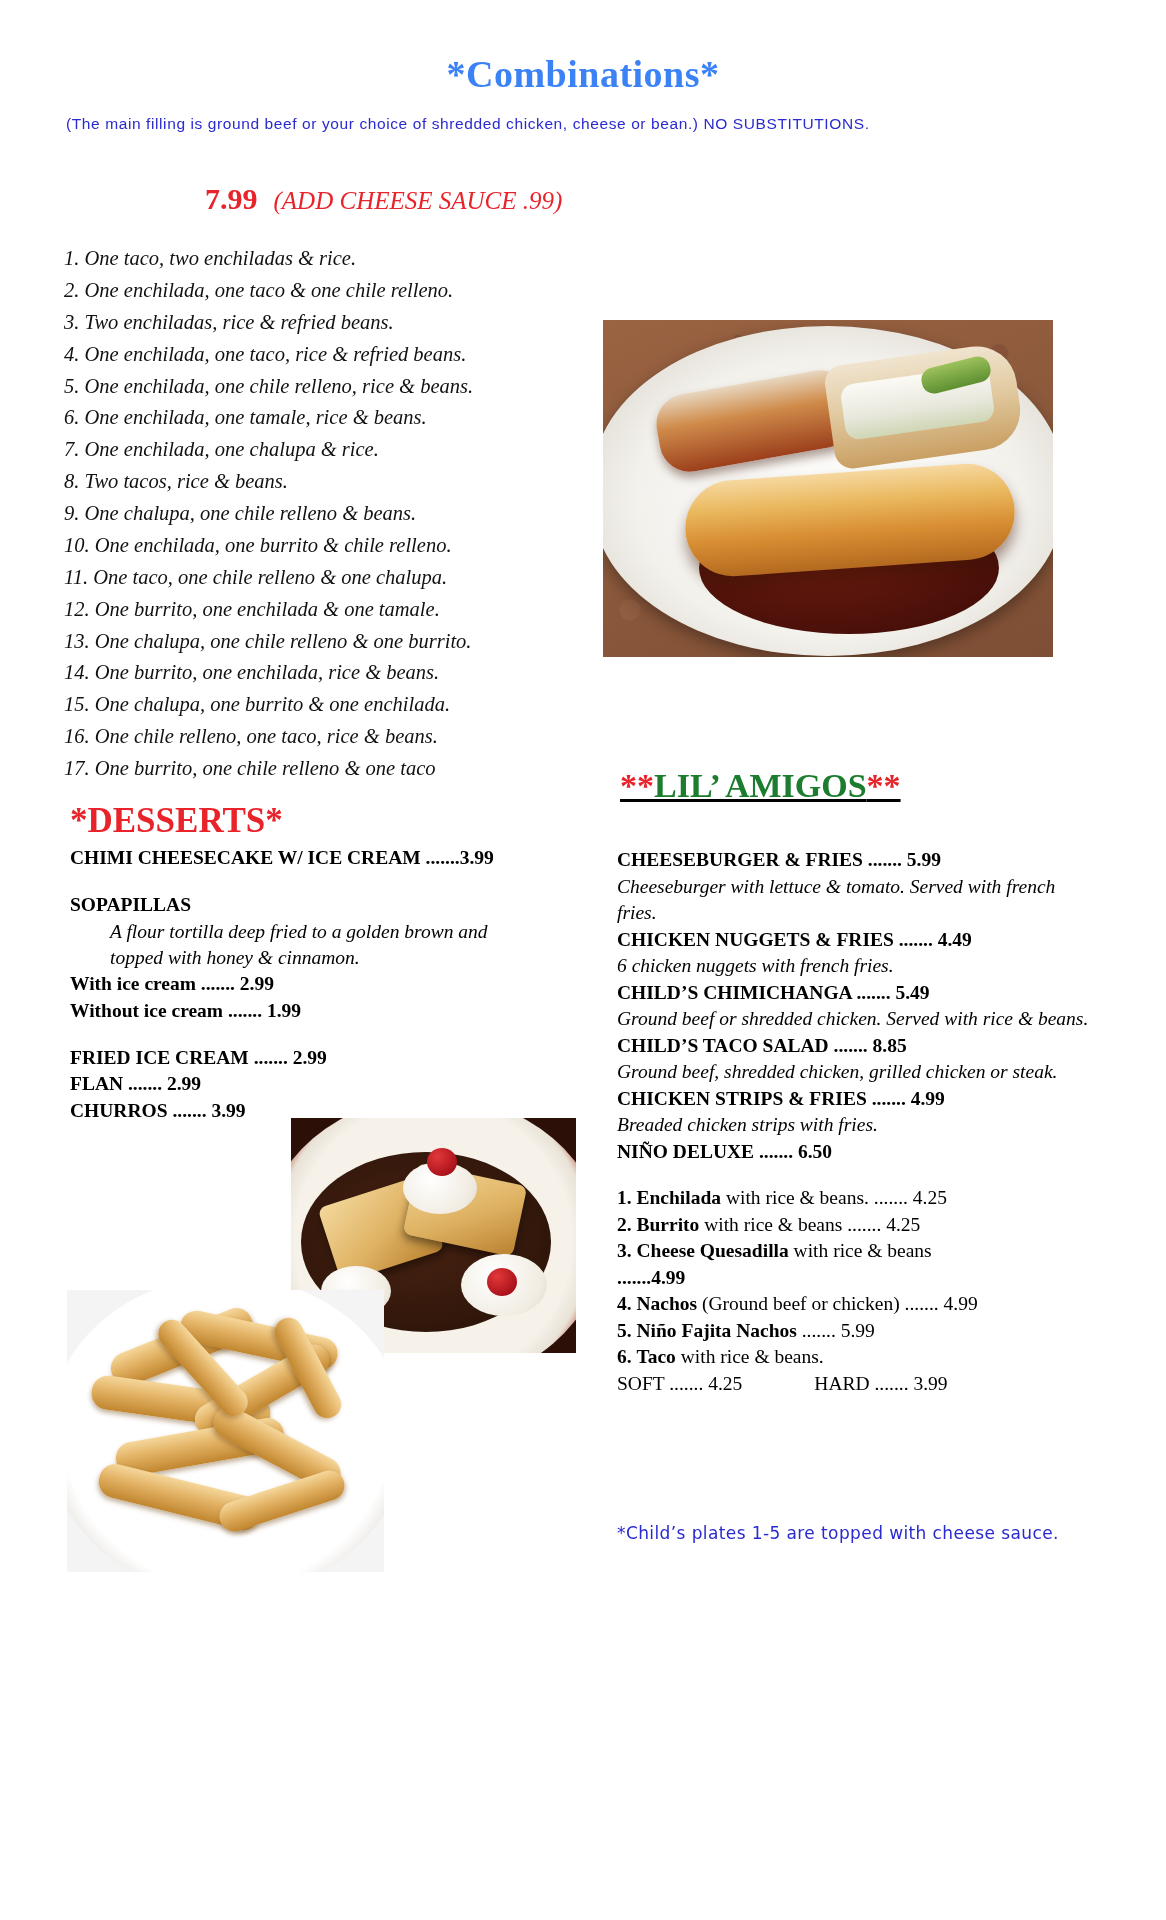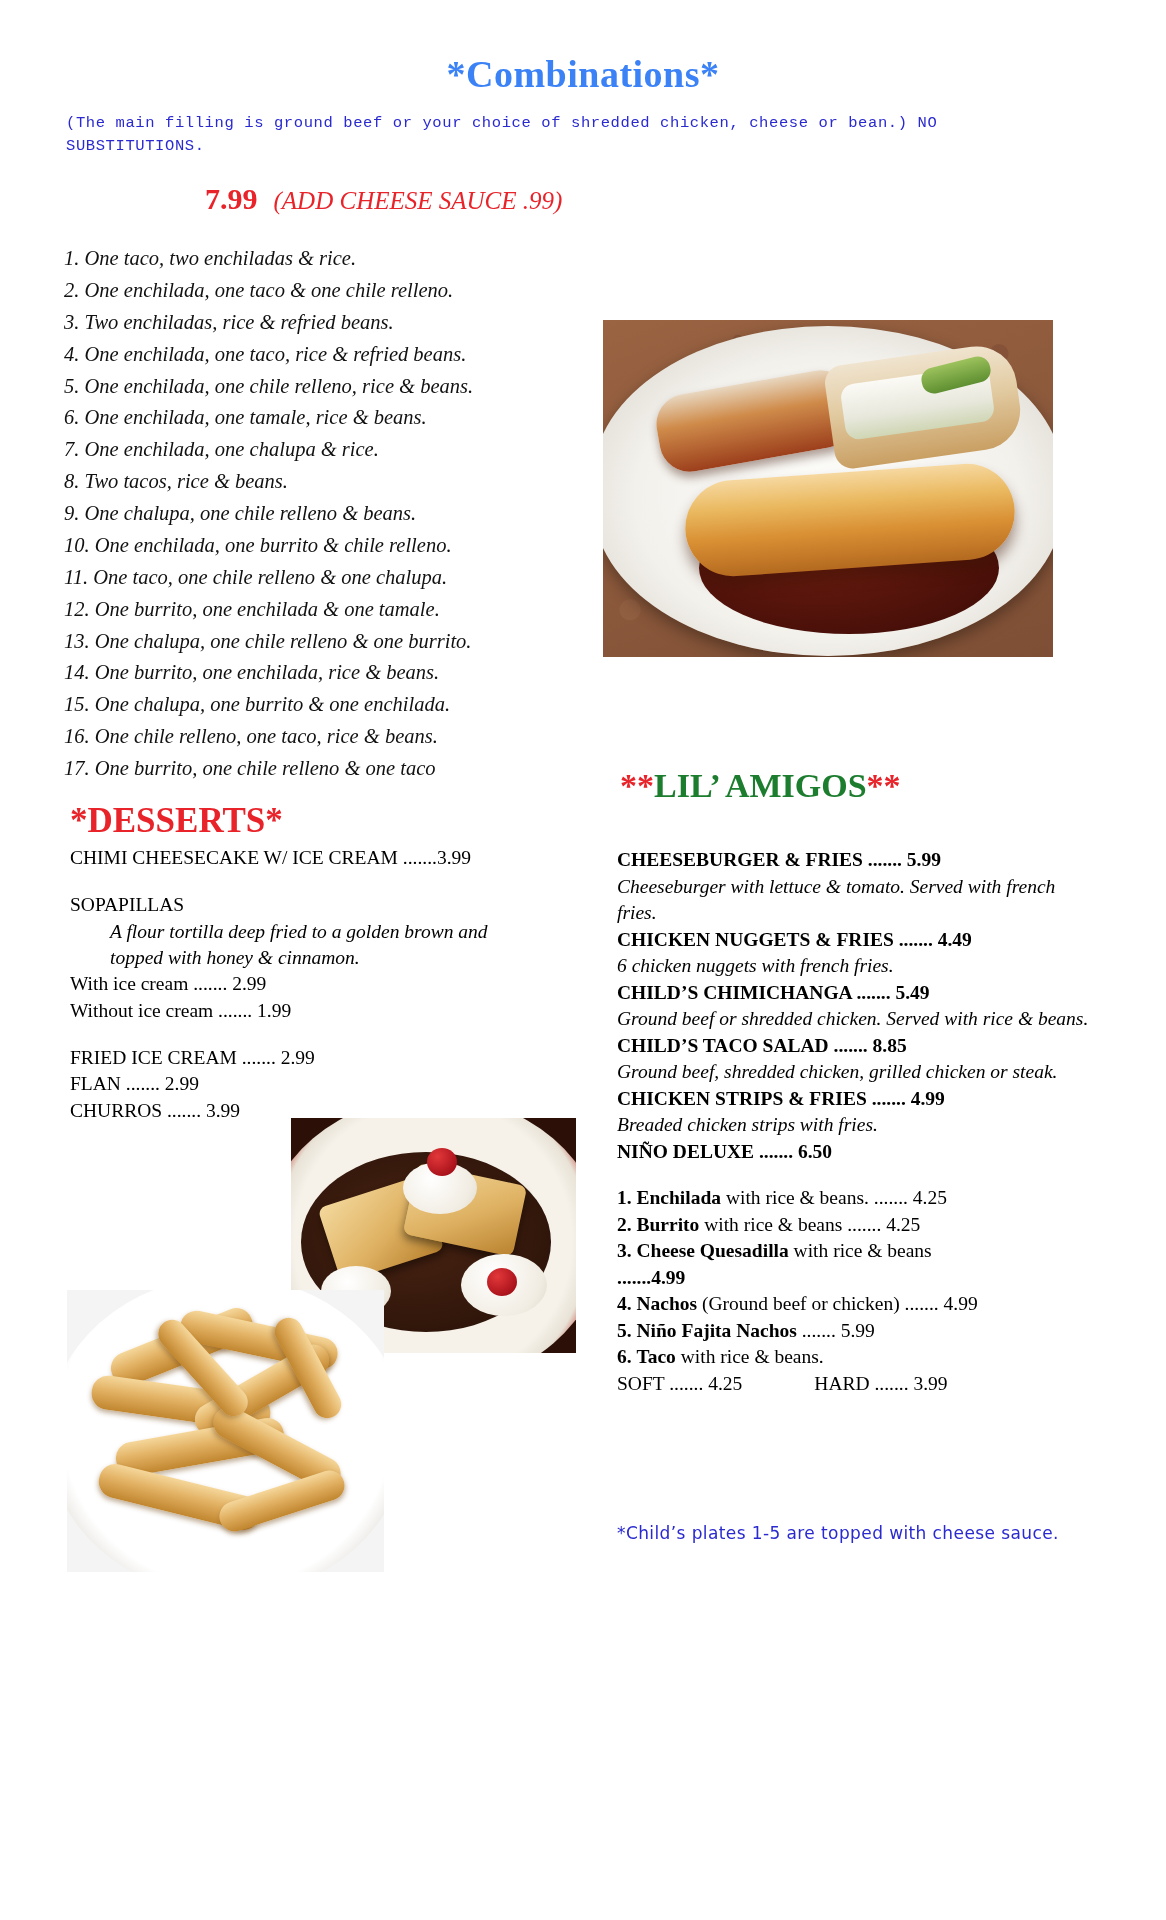--- a/index.html
+++ b/index.html
@@ -32,21 +32,21 @@
     font-weight: bold;
     font-size: 38px;
     color: #3b82f6;
     letter-spacing: 0.5px;
   }
   .combo-note {
     position: absolute;
     left: 66px;
     top: 112px;
     width: 910px;
-    font-family: Liberation Mono, monospace;
+    font-family: Liberation Sans, sans-serif;
     font-size: 15.5px;
     line-height: 1.5;
     color: #2a2ad0;
     letter-spacing: 0.6px;
   }
   .combo-price-row {
     position: absolute;
     left: 205px;
     top: 182px;
     display: flex;
@@ -188,33 +188,34 @@
   .desserts-body {
     position: absolute;
     left: 70px;
     top: 845px;
     width: 470px;
     font-family: "Liberation Serif", serif;
     font-size: 19.5px;
     line-height: 1.35;
     color: #000;
   }
-  .d-name { font-weight: normal; }
+  .d-name { font-weight: bold; }
   .d-desc { font-style: italic; margin-left: 40px; }
   .gap { height: 21px; }
 
   
   .amigos-title {
     position: absolute;
     left: 620px;
     top: 767px;
     font-family: "Liberation Serif", serif;
     font-weight: bold;
     font-size: 34px;
     white-space: nowrap;
+    text-decoration: underline;
   }
   .amigos-title .red { color: #e8232a; }
   .amigos-title .green { color: #1d7d2f; }
   .amigos-body {
     position: absolute;
     left: 617px;
     top: 847px;
     width: 480px;
     font-family: "Liberation Serif", serif;
     font-size: 19.5px;

